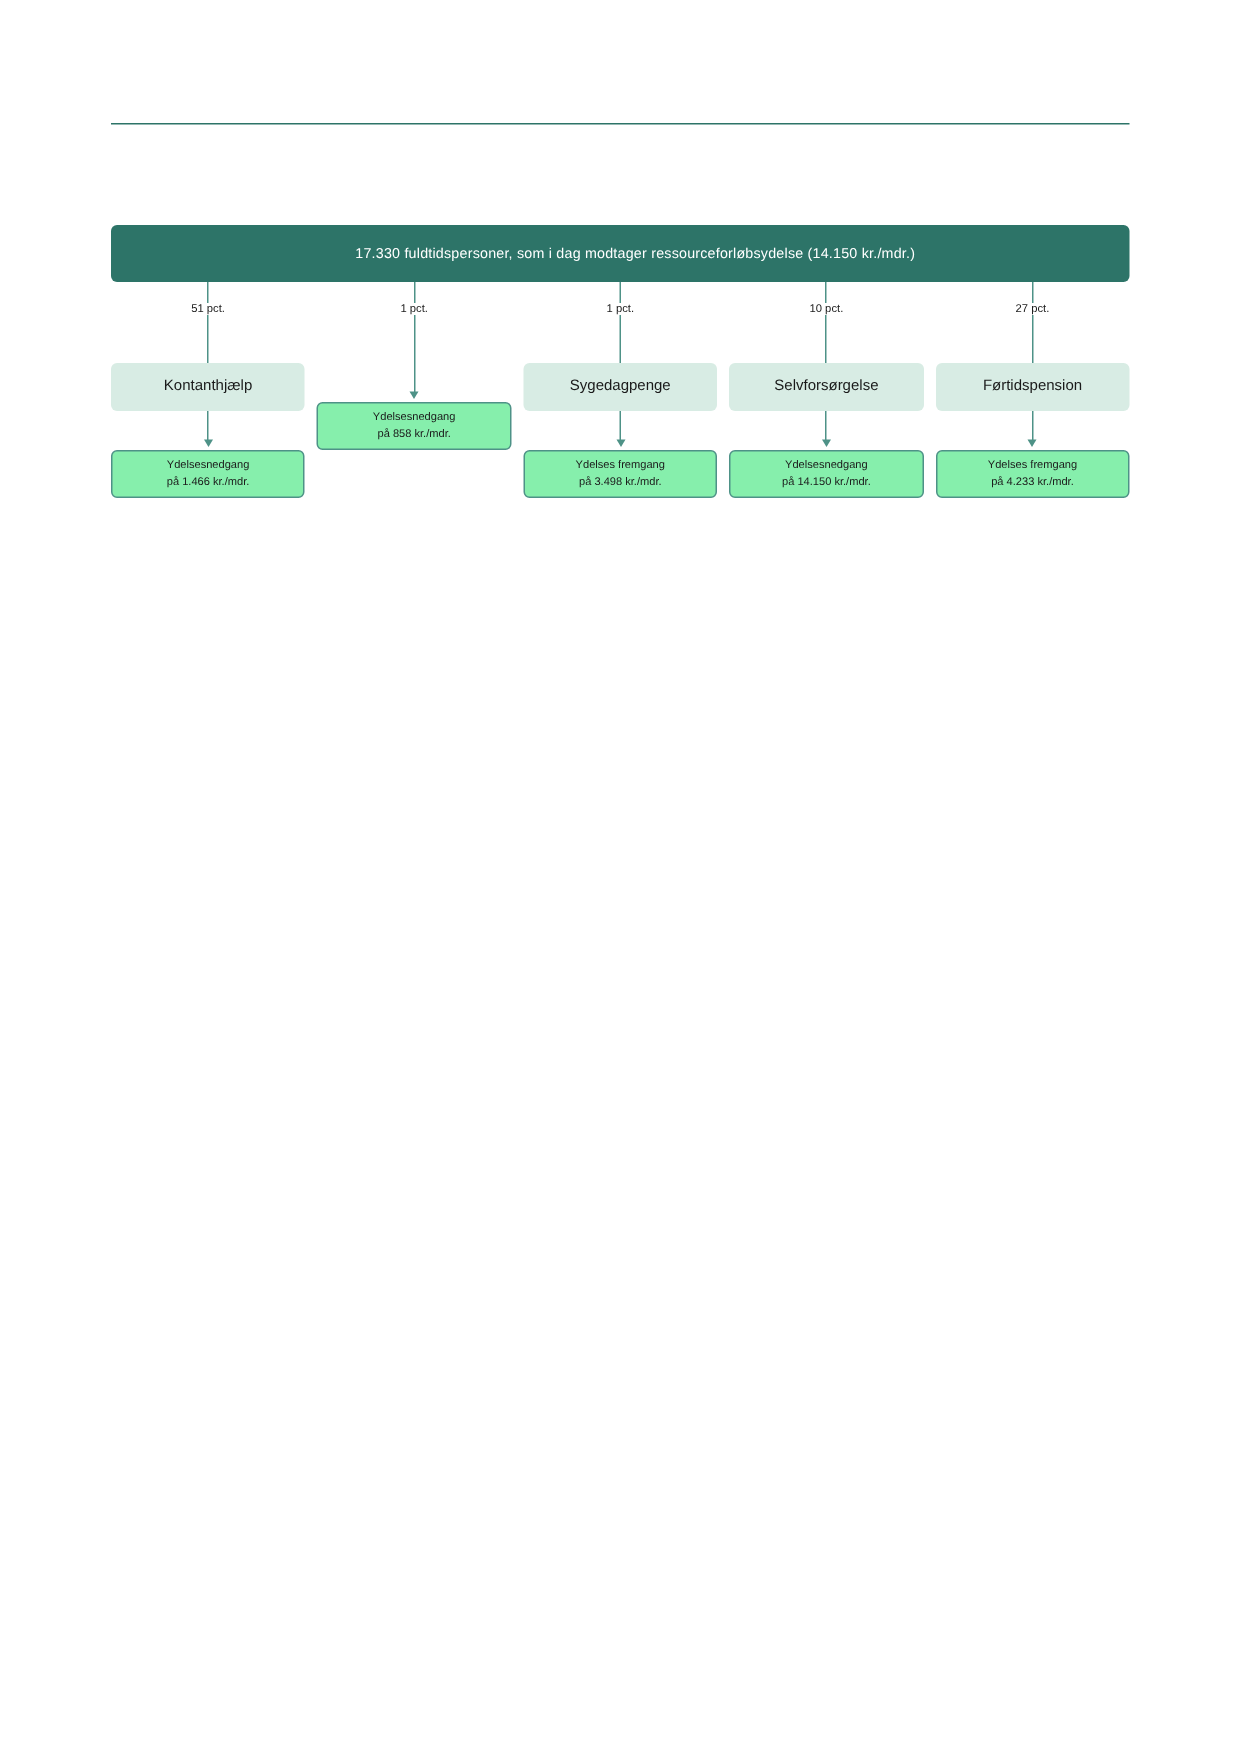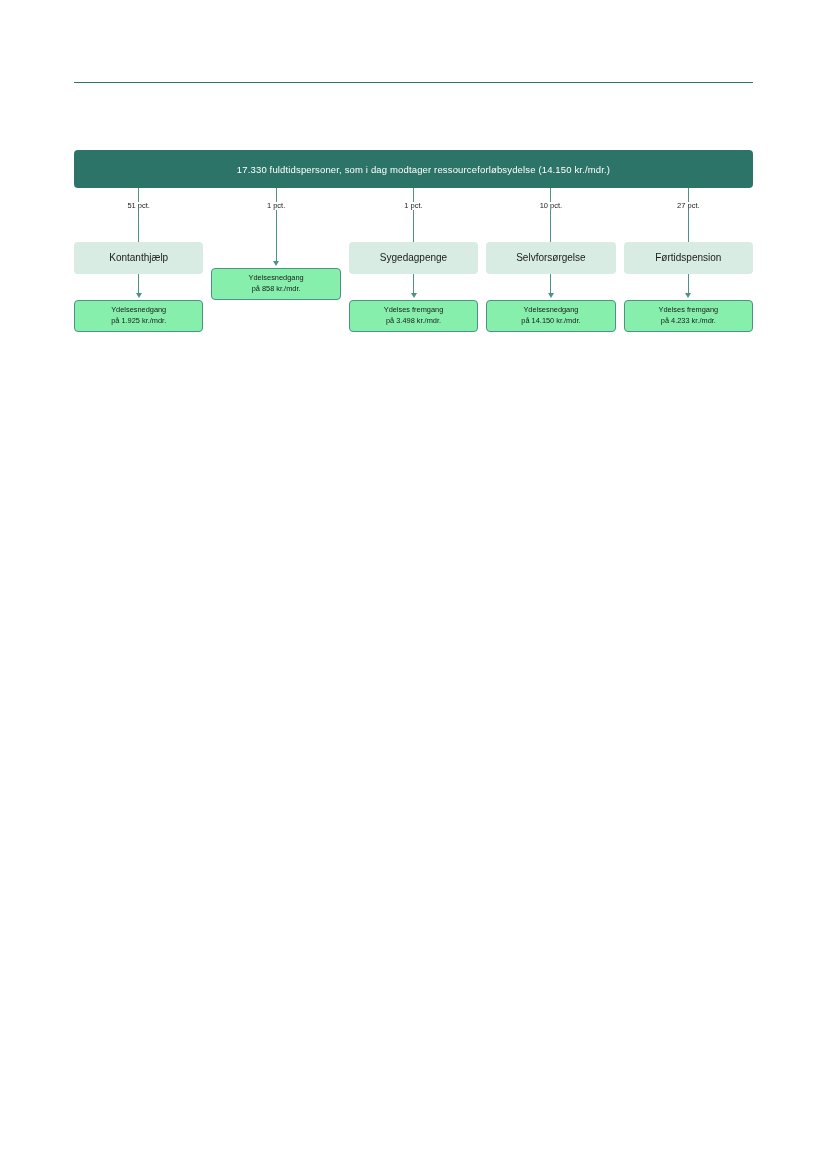--- a/index.html
+++ b/index.html
@@ -188,21 +188,21 @@
       </div>
       <div class="cat-box">
         <div class="cat-title">Kontanthjælp</div>
       </div>
       <div class="conn-bottom">
         <div class="stem"></div>
         <div class="head"></div>
       </div>
       <div class="out-box">
         <div class="out-line">Ydelsesnedgang</div>
-        <div class="out-line">på 1.925 kr./mdr.</div>
+        <div class="out-line">på 1.466 kr./mdr.</div>
       </div>
     </div>
 
     <div class="column">
       <div class="conn-top">
         <div class="stem"></div>
         <div class="pct">1 pct.</div>
       </div>
       <div class="conn-bottom">
         <div class="stem"></div>

